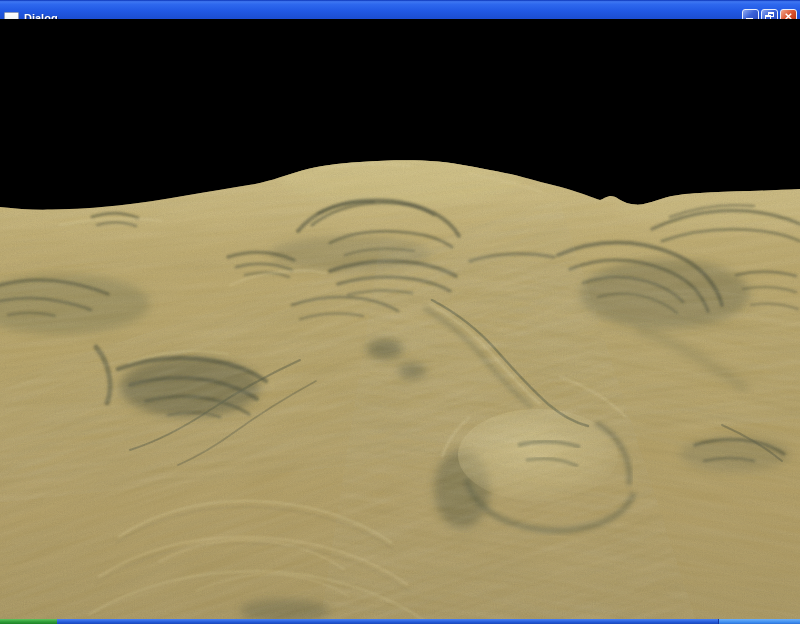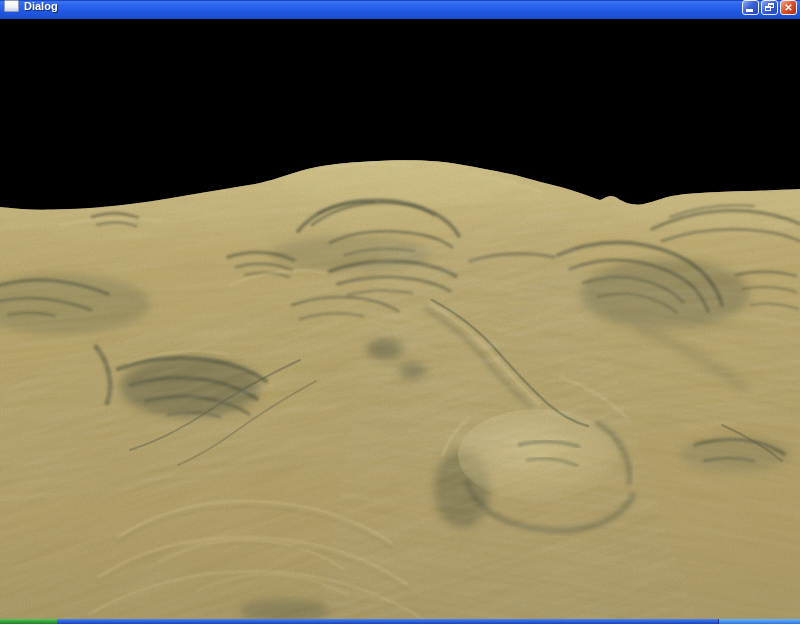--- a/index.html
+++ b/index.html
@@ -1,20 +1,20 @@
 <!DOCTYPE html>
 <html><head>
 <meta charset="utf-8">
 <style>
   html,body{margin:0;padding:0;background:#000;}
   .screen{position:relative;width:800px;height:624px;overflow:hidden;background:#000;
           font-family:"Liberation Sans",sans-serif;}
   
   .titlebar{position:absolute;top:0;left:0;width:800px;height:24px;box-sizing:border-box;
-    display:flex;align-items:flex-start;padding:0 3px 0 4px;
+    display:flex;align-items:flex-end;padding:0 3px 0 4px;
     background:linear-gradient(180deg,#0831B5 0%,#3F77F2 7%,#2E68EE 18%,#2159E4 45%,
                #1C4ED2 75%,#1E55DC 92%,#0B2D96 100%);}
   .app-icon{width:13px;height:10px;border:1px solid #8E9CC0;border-radius:1px;
     background:linear-gradient(180deg,#FDFDFD 0%,#F2F4F8 55%,#C9D2E4 100%);flex:0 0 auto;}
   .wtitle{color:#fff;font-size:11px;font-weight:bold;margin-left:5px;flex:1;
     text-shadow:1px 1px 1px rgba(0,0,30,.55);white-space:nowrap;}
   .win-buttons{display:flex;gap:2px;flex:0 0 auto;}
   .wbtn{width:17px;height:15px;border:1px solid #E8EEFC;border-radius:3px;
     position:relative;box-sizing:border-box;}
   .wbtn.min,.wbtn.restore{background:linear-gradient(135deg,#8FAAF2 0%,#3A62D8 45%,#2743B8 100%);}

